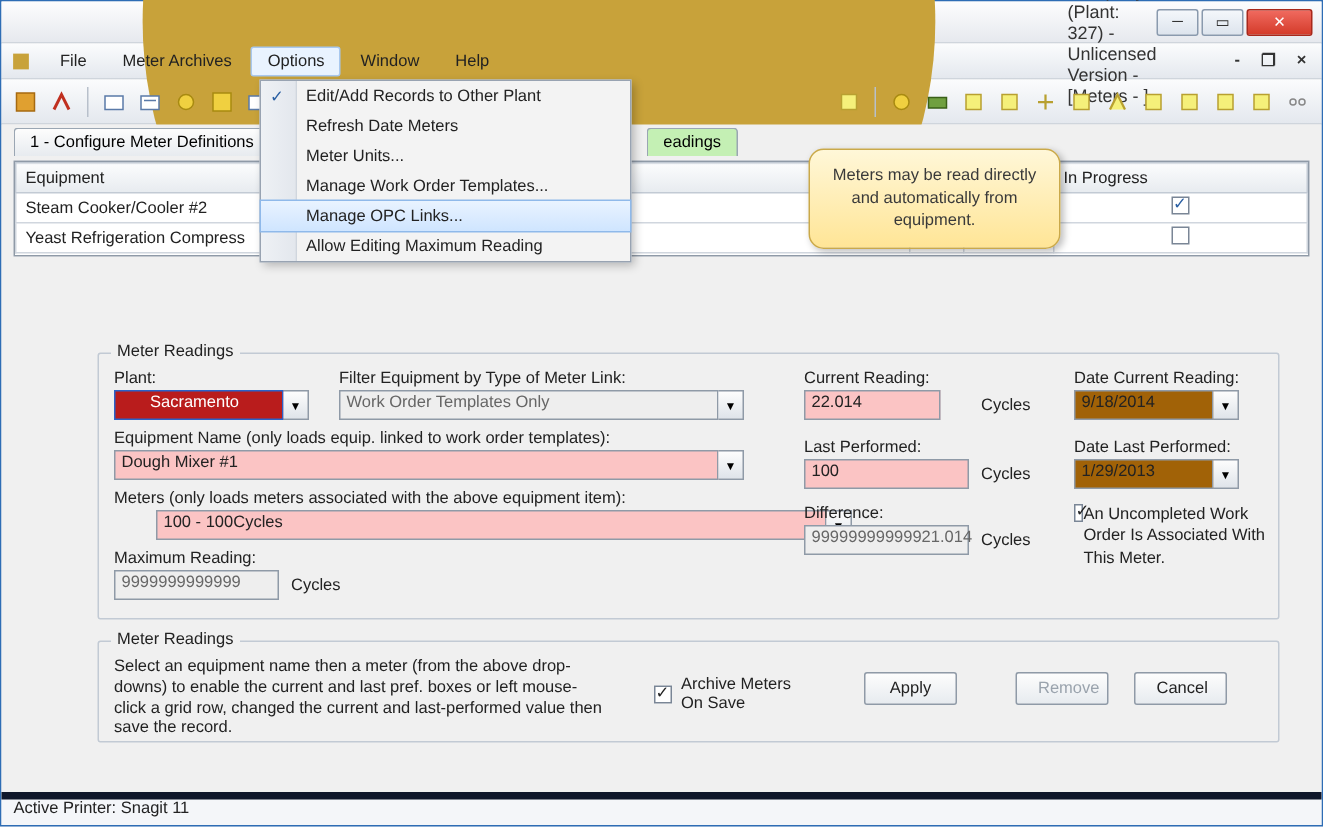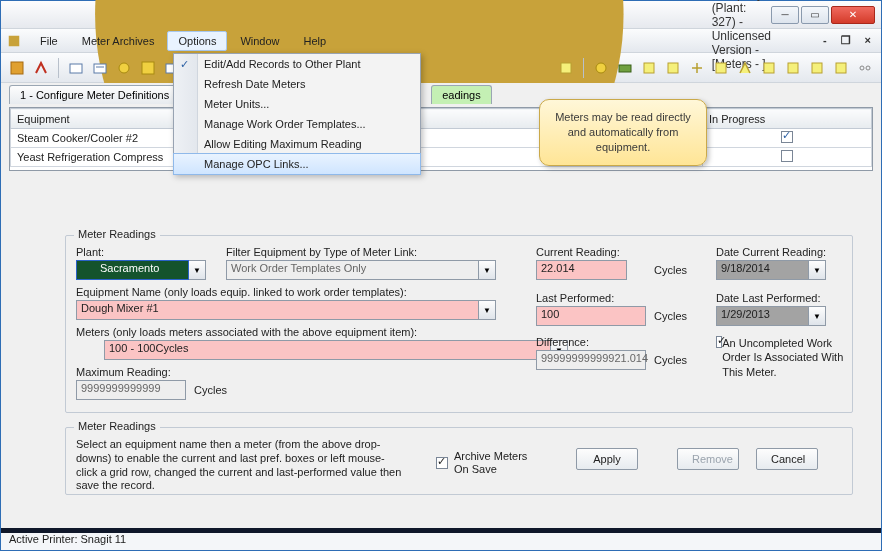--- a/index.html
+++ b/index.html
@@ -26,23 +26,23 @@
 .grid { position:absolute; left:8px; top:24px; right:8px; border:1px solid #8f9aa7; background:#fff; }
 .grid table { border-collapse:collapse; width:100%; }
 .grid th { background:linear-gradient(#fbfcfd,#e7ebef); border:1px solid #c2cad4; padding:3px 6px; text-align:left; font-weight:normal; color:#222; height:20px; }
 .grid td { border:1px solid #d0d6de; padding:2px 6px; height:18px; background:#fff; color:#222; }
 .grid td.hilite { background:#ffd9a0; }
 .grid .chk { width:12px; height:12px; border:1px solid #7a8696; display:inline-block; background:#fff; position:relative; }
 .grid .chk.checked::after { content:"✓"; position:absolute; top:-3px; left:0; color:#2a5fa3; font-size:11px; }
 .fieldset { position:absolute; border:1px solid #c2cad4; border-radius:2px; background:#f0f0f0; }
 .fieldset > .legend { position:absolute; top:-8px; left:8px; background:#f0f0f0; padding:0 4px; color:#222; }
 .lbl { color:#222; }
-.inp { border:1px solid #8f9aa7; background:#a3a3a3; height:20px; padding:1px 4px; color:#222; }
+.inp { border:1px solid #8f9aa7; background:#a16207; height:20px; padding:1px 4px; color:#222; }
 .inp.pink { background:#fbc4c4; }
-.inp.blue { background:#14532d; color:#fff; border:1px solid #2a62c9;padding-left:23px; }
+.inp.blue { background:#b91c1c; color:#fff; border:1px solid #2a62c9;padding-left:23px; }
 .inp.gray { background:#eee; color:#666; }
 .combo { display:flex; }
 .combo .inp { flex:1; }
 .combo .arrow { width:17px; border:1px solid #8f9aa7; border-left:none; background:linear-gradient(#fdfdfd,#dfe4ea); display:flex; align-items:center; justify-content:center; font-size:8px; }
 .btn { border:1px solid #8f9aa7; background:linear-gradient(#fdfdfd,#e7ebef); padding:4px 14px; border-radius:2px; color:#222; }
 .btn.disabled { color:#9aa3ad;margin-left:11px; }
 .statusbar { position:absolute; bottom:0; left:0; right:0; height:22px; border-top:5px solid #0f172a; background:#f4f6f9; display:flex; align-items:flex-start; padding:0 8px; color:#222; }
 .dropdown { position:absolute; left:172px; top:52px; width:248px; background:#f3f3f3; border:1px solid #98a3b2; box-shadow:2px 2px 6px rgba(0,0,0,0.25); z-index:50; }
 .dropdown .dm { padding:4px 10px 4px 30px; color:#222; position:relative; }
 .dropdown .dm.hl { background:linear-gradient(#e9f3ff,#cfe5ff); border:1px solid #8fb9ea; margin:-1px; }
@@ -357,22 +357,22 @@
     </div>
 
   </div>
 
   <div class="dropdown">
     <div class="leftbar"></div>
     <div class="dm"><span class="check">✓</span><span>Edit/Add Records to Other Plant</span></div>
     <div class="dm">Refresh Date Meters</div>
     <div class="dm">Meter Units...</div>
     <div class="dm">Manage Work Order Templates...</div>
+    <div class="dm hl">Manage OPC Links...</div>
     <div class="dm">Allow Editing Maximum Reading</div>
-    <div class="dm hl">Manage OPC Links...</div>
   </div>
 
   <div class="callout">Meters may be read directly and automatically from equipment.</div>
 
   <div class="statusbar">
     <span>Active Printer: Snagit 11</span>
   </div>
 
 </div>
 

